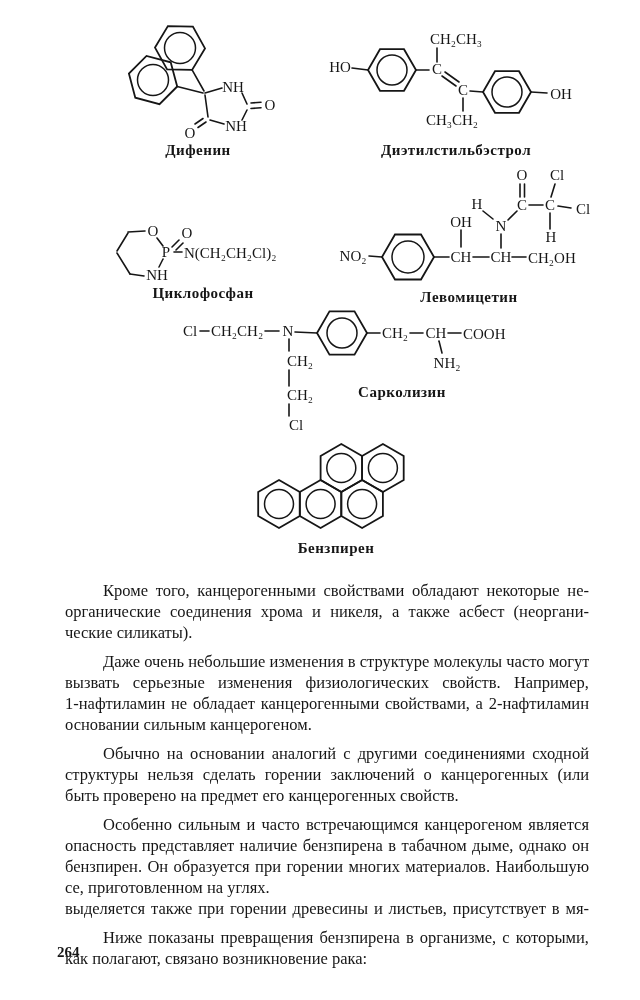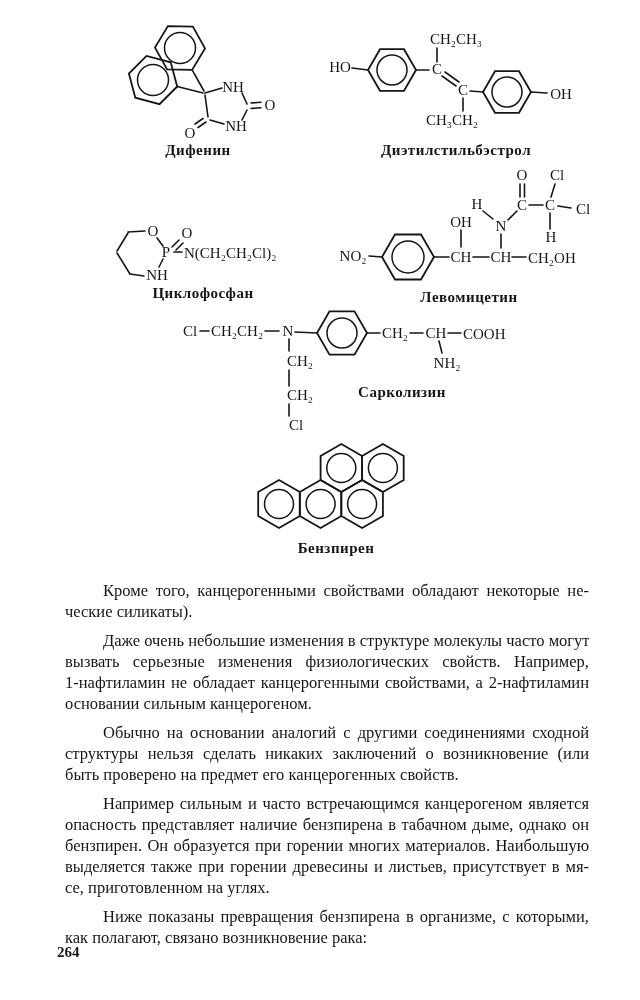--- a/index.html
+++ b/index.html
@@ -185,39 +185,40 @@
     <circle cx="362.1" cy="504" r="14.5"></circle>
     <circle cx="341.3" cy="468" r="14.5"></circle>
     <circle cx="382.9" cy="468" r="14.5"></circle>
     <text class="struct-label mid" x="336" y="548">Бензпирен</text>
   </g>
 </svg>
 
 <div id="text-block">
     <div class="para">
       <div class="line first">Кроме того, канцерогенными свойствами обладают некоторые не-</div>
+      <div class="line">органические соединения хрома и никеля, а также асбест (неоргани-</div>
       <div class="line last">ческие силикаты).</div>
     </div>
     <div class="para">
       <div class="line first">Даже очень небольшие изменения в структуре молекулы часто могут</div>
       <div class="line">вызвать серьезные изменения физиологических свойств. Например,</div>
       <div class="line">1-нафтиламин не обладает канцерогенными свойствами, а 2-нафтиламин</div>
       <div class="line last">основании сильным канцерогеном.</div>
     </div>
     <div class="para">
       <div class="line first">Обычно на основании аналогий с другими соединениями сходной</div>
-      <div class="line">структуры нельзя сделать никаких заключений о возникновение (или</div>
+      <div class="line">структуры нельзя сделать горении заключений о канцерогенных (или</div>
       <div class="line last">быть проверено на предмет его канцерогенных свойств.</div>
     </div>
     <div class="para">
-      <div class="line first">Например сильным и часто встречающимся канцерогеном является</div>
+      <div class="line first">Особенно сильным и часто встречающимся канцерогеном является</div>
       <div class="line">опасность представляет наличие бензпирена в табачном дыме, однако он</div>
       <div class="line">бензпирен. Он образуется при горении многих материалов. Наибольшую</div>
+      <div class="line last">се, приготовленном на углях.</div>
       <div class="line">выделяется также при горении древесины и листьев, присутствует в мя-</div>
-      <div class="line last">се, приготовленном на углях.</div>
     </div>
     <div class="para">
       <div class="line first">Ниже показаны превращения бензпирена в организме, с которыми,</div>
       <div class="line last">как полагают, связано возникновение рака:</div>
     </div>
   </div>
 
 <div id="page-number">264</div>
 
 </body></html>

